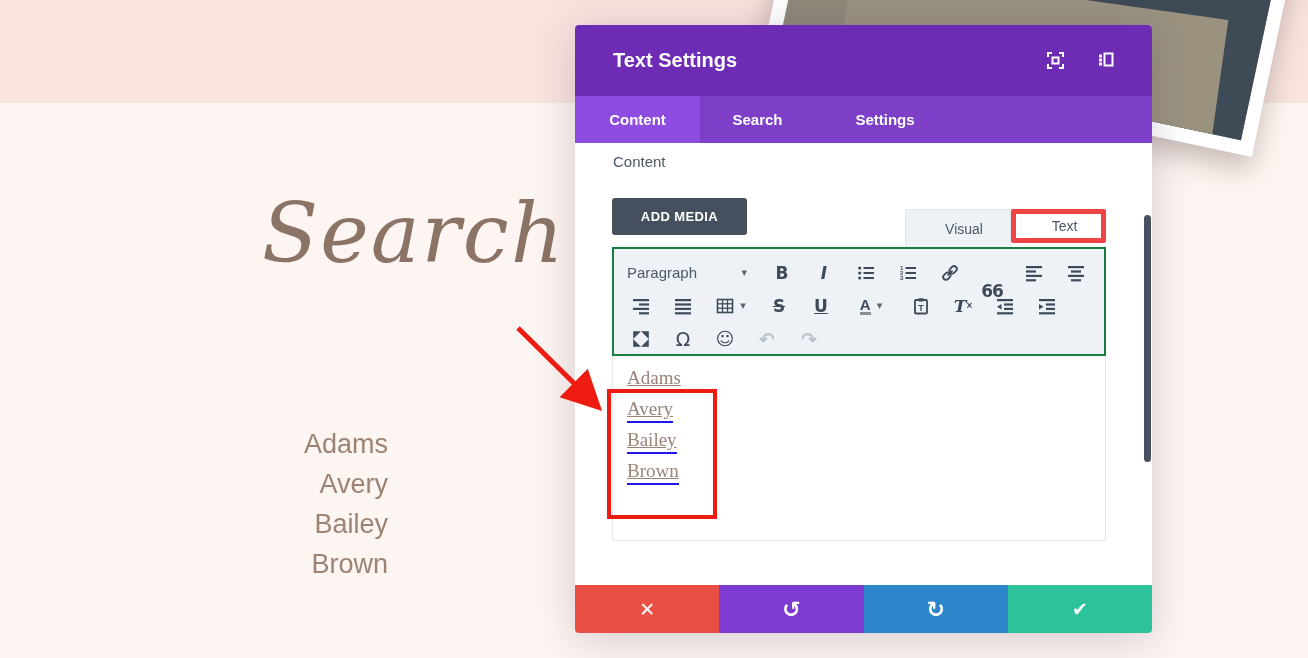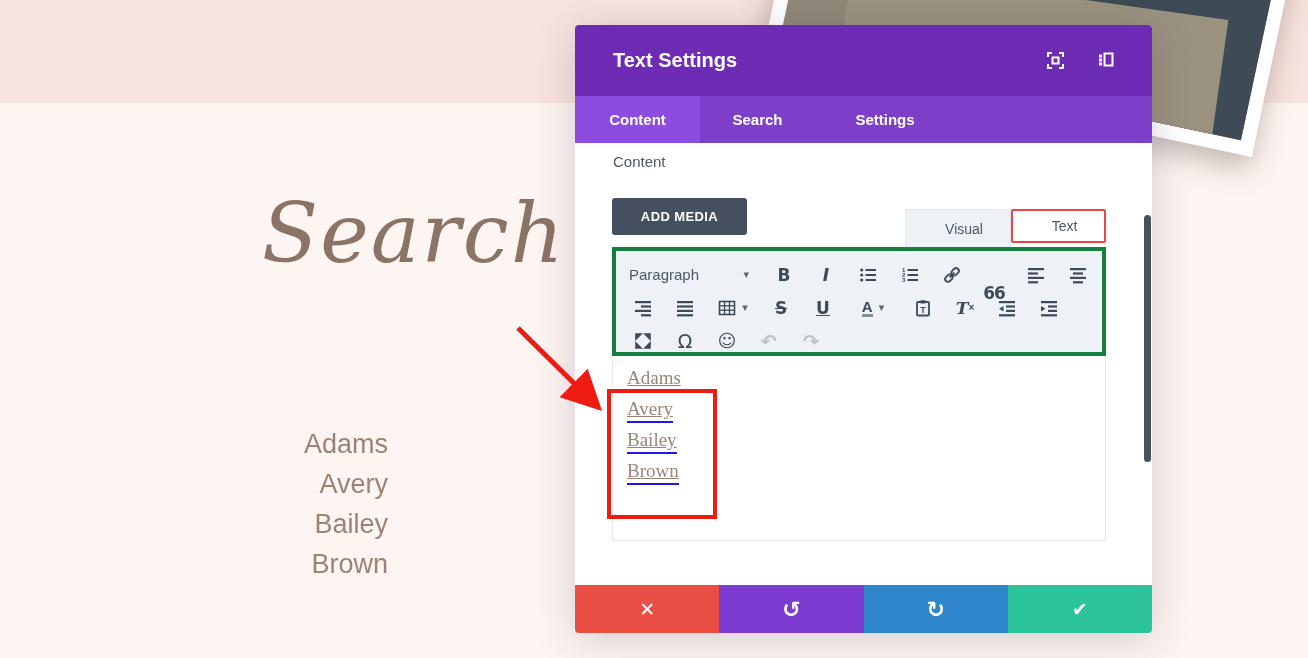--- a/index.html
+++ b/index.html
@@ -53,24 +53,24 @@
   .add-media { position:absolute; left:37px; top:55px; width:135px; height:37px;
     background:#454f5d; color:#ffffff; font-size:13px; font-weight:700; letter-spacing:.4px;
     border:none; border-radius:3px; cursor:pointer; font-family:inherit; }
 
   .mode-tab { position:absolute; font-size:14px; color:#4c5867; display:flex;
     align-items:center; justify-content:center; cursor:pointer;padding-left:12px; }
   .mode-visual { left:330px; top:66px; width:106px; height:38px;
     background:var(--toolbar_bg,#eef2f6); border:1px solid #dfe5ea; border-bottom:none;
     border-radius:2px 2px 0 0; }
   .mode-text { left:436px; top:66px; width:95px; height:34px; background:#fff;
-    border:2px solid #ef4444; border-radius:2px; }
+    border:5px solid #ef4444; border-radius:2px; }
 
   .editor { position:absolute; left:37px; top:104px; width:494px; }
-  .toolbar { background:var(--toolbar_bg,#eef2f6); border:4px solid #15803d;
+  .toolbar { background:var(--toolbar_bg,#eef2f6); border:2px solid #15803d;
     height:109px; padding:7px 6px 16px 6px; }
   .tb-row { display:flex; align-items:center; height:33px; }
   .tb { min-width:28px; height:28px; display:flex; align-items:center; justify-content:center;
     color:#3e4a5a; cursor:pointer; margin:0 7px; flex:0 0 auto; }
   .tb.glyph { font-size:17px; font-weight:700; font-family:"DejaVu Sans", sans-serif; }
   .tb.para { min-width:120px; justify-content:space-between; font-weight:400;
     font-size:15px; color:#4c5867; margin-right:14px; }
   .caret { font-size:11px; color:#5a6673; font-family:"DejaVu Sans", sans-serif; margin-left:6px; }
   .italic-i { font-family:"DejaVu Serif", serif; font-style:italic; font-weight:700; font-size:18px; }
   .strike { text-decoration:line-through; }

